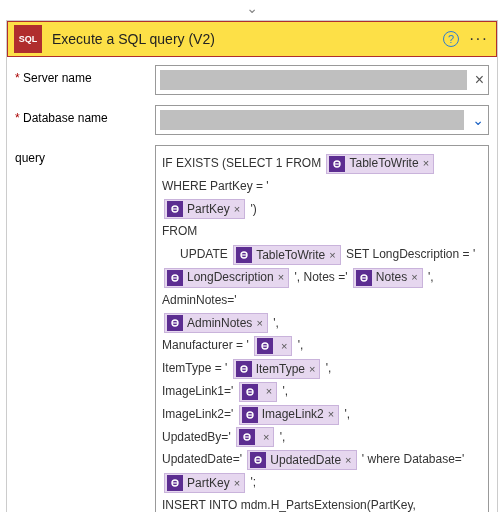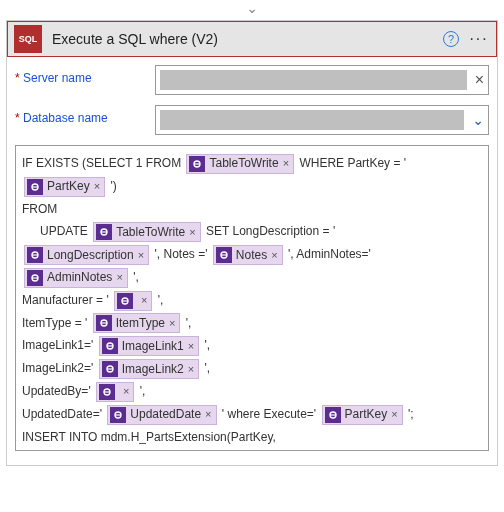--- a/index.html
+++ b/index.html
@@ -1,40 +1,40 @@
 <!DOCTYPE html>
 <html><head>
 <meta charset="utf-8">
 <style>
   * { box-sizing: border-box; font-family: "Segoe UI", Arial, sans-serif; }
   body { margin: 0; padding: 0; background: #fff; width: 504px; }
   .card { border: 1px solid #ccc; margin: 6px; width: 492px; }
   .header {
-    background: #e5e5e5;
+    background: #fde047;
     border: 1px solid #b02e2e;
     display: flex; align-items: center;
     height: 36px; padding: 0 6px;
     position: relative;
   }
   .sql-icon {
     width: 28px; height: 28px;
     background: #B02E2E;
     display: flex; align-items: center; justify-content: center;
     color: #fff; font-size: 9px; font-weight: bold;
   }
   .header-title { margin-left: 10px; font-size: 14px; color: #222; }
   .header-right { position: absolute; right: 8px; display: flex; align-items: center; gap: 10px; }
   .help-icon {
     width: 16px; height: 16px; border: 1px solid #2b7cd3; border-radius: 50%;
     color: #2b7cd3; font-size: 11px; display: flex; align-items: center; justify-content: center;
   }
   .dots { color: #333; font-size: 16px; letter-spacing: 1px; cursor: pointer; }
   .body { padding: 8px 8px 4px 8px; }
   .row { display: flex; align-items: flex-start; margin-bottom: 10px; }
-  .label { width: 140px; font-size: 12px; color: #1d4ed8; padding-top: 6px; }
+  .label { width: 140px; font-size: 12px; color: #000000; padding-top: 6px; }
   .req::before { content: "* "; color: #a80000; }
   .field {
     flex: 1; border: 1px solid #999; height: 30px;
     display: flex; align-items: center; padding: 2px 4px;
     position: relative;
   }
   .masked {
     flex: 1; height: 20px; background: #bfbfbf;
   }
   .clear-x { color: #555; font-size: 16px; margin-left: 8px; cursor: pointer; }
@@ -63,21 +63,21 @@
 </style>
 </head>
 <body>
 
 <div class="arrow-top">⌄</div>
 
 <div class="card">
 
   <div class="header">
     <div class="sql-icon">SQL</div>
-    <div class="header-title">Execute a SQL where (V2)</div>
+    <div class="header-title">Execute a SQL query (V2)</div>
     <div class="header-right">
       <div class="help-icon">?</div>
       <div class="dots">···</div>
     </div>
   </div>
 
   <div class="body">
 
     <div class="row">
       <div class="label req">Server name</div>
@@ -89,20 +89,21 @@
 
     <div class="row">
       <div class="label req">Database name</div>
       <div class="field">
         <div class="masked"></div>
         <span class="chev">⌄</span>
       </div>
     </div>
 
     <div class="row">
+      <div class="label">query</div>
       <div class="query-box">
 
         <span class="ln">
           <span>IF EXISTS (SELECT 1 FROM </span>
           <span class="token">
               <span class="tok-icon">
                 <svg viewBox="0 0 10 10">
                   <circle cx="5" cy="5" r="3" fill="none" stroke="#fff" stroke-width="1.4"></circle>
                   <line x1="2" y1="5" x2="8" y2="5" stroke="#fff" stroke-width="1.2"></line>
                 </svg>
@@ -214,21 +215,20 @@
 
         <span class="ln">
           <span>ImageLink1='</span>
           <span class="token">
               <span class="tok-icon">
                 <svg viewBox="0 0 10 10">
                   <circle cx="5" cy="5" r="3" fill="none" stroke="#fff" stroke-width="1.4"></circle>
                   <line x1="2" y1="5" x2="8" y2="5" stroke="#fff" stroke-width="1.2"></line>
                 </svg>
               </span>
-              <span>ImageLink1</span>
               <span class="tok-x">×</span>
             </span>
           <span> ',</span>
         </span>
 
         <span class="ln">
           <span>ImageLink2='</span>
           <span class="token">
               <span class="tok-icon">
                 <svg viewBox="0 0 10 10">
@@ -261,21 +261,21 @@
           <span class="token">
               <span class="tok-icon">
                 <svg viewBox="0 0 10 10">
                   <circle cx="5" cy="5" r="3" fill="none" stroke="#fff" stroke-width="1.4"></circle>
                   <line x1="2" y1="5" x2="8" y2="5" stroke="#fff" stroke-width="1.2"></line>
                 </svg>
               </span>
               <span>UpdatedDate</span>
               <span class="tok-x">×</span>
             </span>
-          <span> ' where Execute='</span>
+          <span> ' where Database='</span>
           <span class="token">
               <span class="tok-icon">
                 <svg viewBox="0 0 10 10">
                   <circle cx="5" cy="5" r="3" fill="none" stroke="#fff" stroke-width="1.4"></circle>
                   <line x1="2" y1="5" x2="8" y2="5" stroke="#fff" stroke-width="1.2"></line>
                 </svg>
               </span>
               <span>PartKey</span>
               <span class="tok-x">×</span>
             </span>

